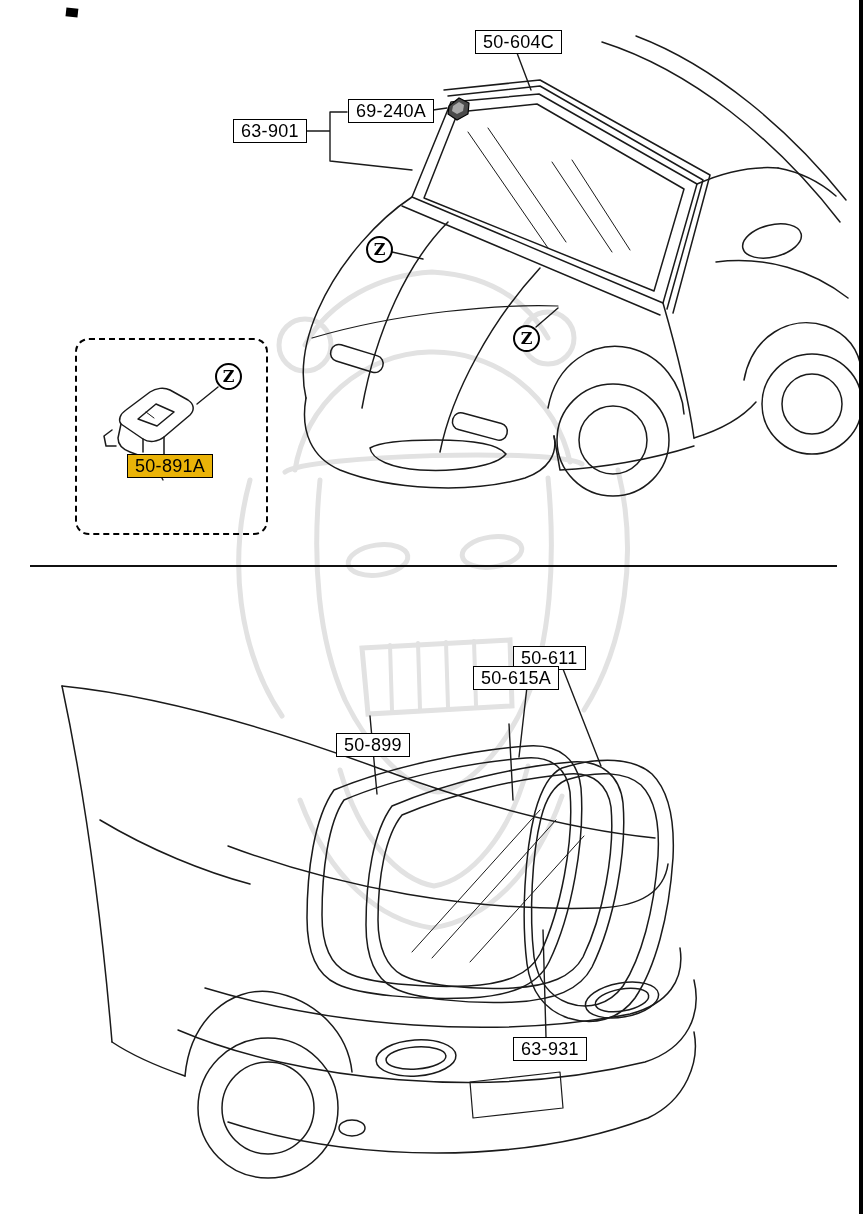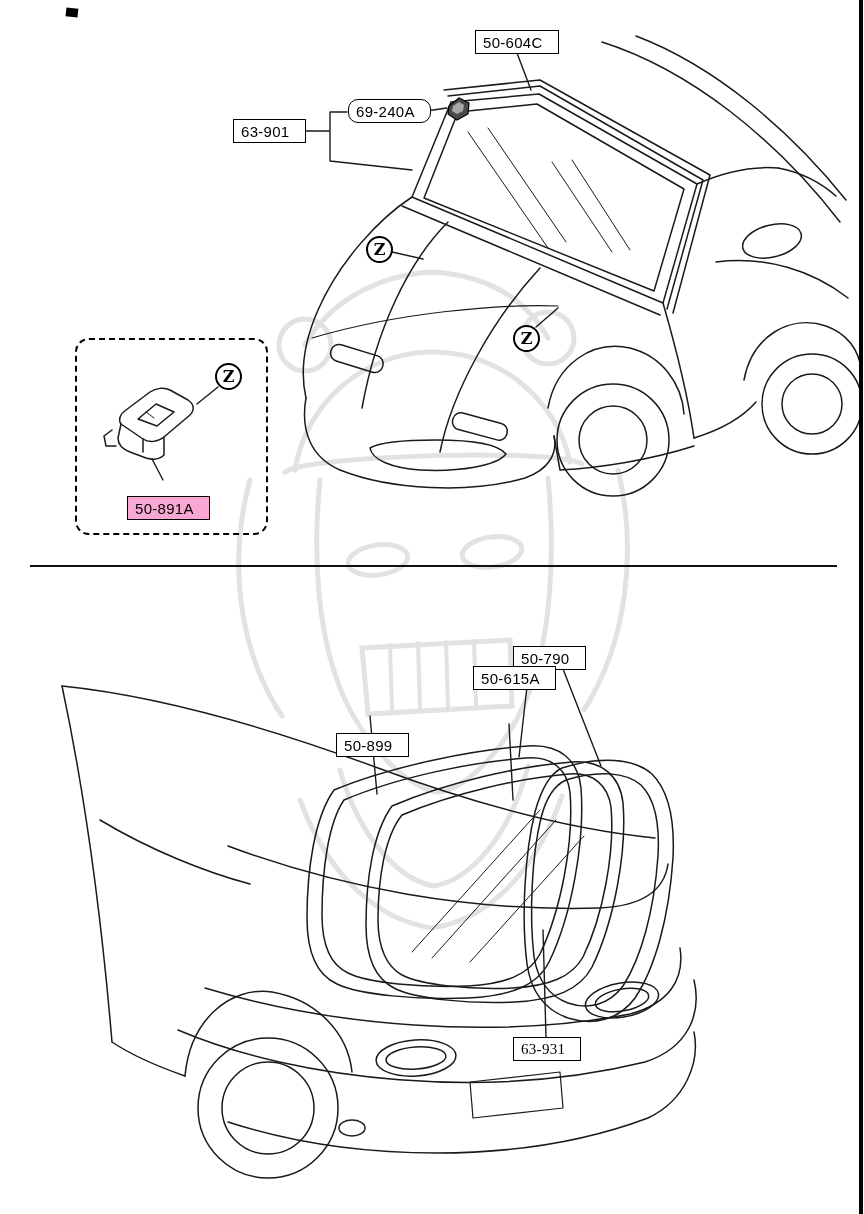--- a/index.html
+++ b/index.html
@@ -6,21 +6,21 @@
   html,body { background:#ffffff; }
   body { font-family:"Liberation Sans","DejaVu Sans",sans-serif; }
   .canvas {
     position:relative; width:864px; height:1214px;
     background:#ffffff; overflow:hidden;
   }
   .artwork { position:absolute; left:0; top:0; width:864px; height:1214px; }
   .part-label {
     position:absolute; z-index:4;
     border:1.5px solid #000; background:#fff; color:#000;
-    font-size:15px; line-height:15px; padding:4px 15px 3px 7px;
+    font-size:18px; line-height:15px; padding:4px 7px 3px 7px;
     letter-spacing:.3px; white-space:nowrap; cursor:pointer;
   }
   .part-label.highlighted {  }
   .z-symbol {
     position:absolute; z-index:3; width:27px; height:27px;
     border:2px solid #000; border-radius:50%; background:#fff;
     display:flex; align-items:center; justify-content:center;
     font-family:"DejaVu Serif","Liberation Serif",serif;
     font-weight:bold; font-size:16px; color:#000;
   }
@@ -173,31 +173,31 @@
     <g fill="#000">
       <rect x="66" y="8" width="12" height="9" transform="rotate(6 72 12)"></rect>
       <rect x="859" y="0" width="4" height="1214"></rect>
     </g>
   </svg>
 
   <div class="detail-box"></div>
 
   <div class="part-label" style="left:475px; top:30px;" data-bind="labels.l_50_604c">50-604C</div>
 
-  <div class="part-label" style="left:348px; top:99px;border-radius:10px;" data-bind="labels.l_69_240a">69-240A</div>
+  <div class="part-label" style="left:348px; top:99px;" data-bind="labels.l_69_240a">69-240A</div>
 
   <div class="part-label" style="left:233px; top:119px;text-align:right;" data-bind="labels.l_63_901">63-901</div>
 
-  <div class="part-label highlighted" style="left: 127px; top: 496px; background-color: #f9a8d4;" data-bind="labels.l_50_891a" data-bind-style="backgroundColor:colors.highlight">50-891A</div>
-
-  <div class="part-label" style="left:513px; top:646px;" data-bind="labels.l_50_611">50-790</div>
+  <div class="part-label highlighted" style="left: 127px; top: 454px; background-color: #eab308;" data-bind="labels.l_50_891a" data-bind-style="backgroundColor:colors.highlight">50-891A</div>
+
+  <div class="part-label" style="left:513px; top:646px;" data-bind="labels.l_50_611">50-611</div>
 
   <div class="part-label" style="left:336px; top:693px;margin-top:40px;" data-bind="labels.l_50_899">50-899</div>
 
   <div class="part-label" style="left:473px; top:666px;" data-bind="labels.l_50_615a">50-615A</div>
 
-  <div class="part-label" style="left:513px; top:1037px;font-family:Liberation Serif, serif;" data-bind="labels.l_63_931">63-931</div>
+  <div class="part-label" style="left:513px; top:1037px;" data-bind="labels.l_63_931">63-931</div>
 
   <div class="z-symbol" style="left:366px; top:236px;" data-bind="symbols.z">Z</div>
   <div class="z-symbol" style="left:513px; top:325px;" data-bind="symbols.z">Z</div>
   <div class="z-symbol" style="left:215px; top:363px;" data-bind="symbols.z">Z</div>
 
 </div>
 
 </body></html>

